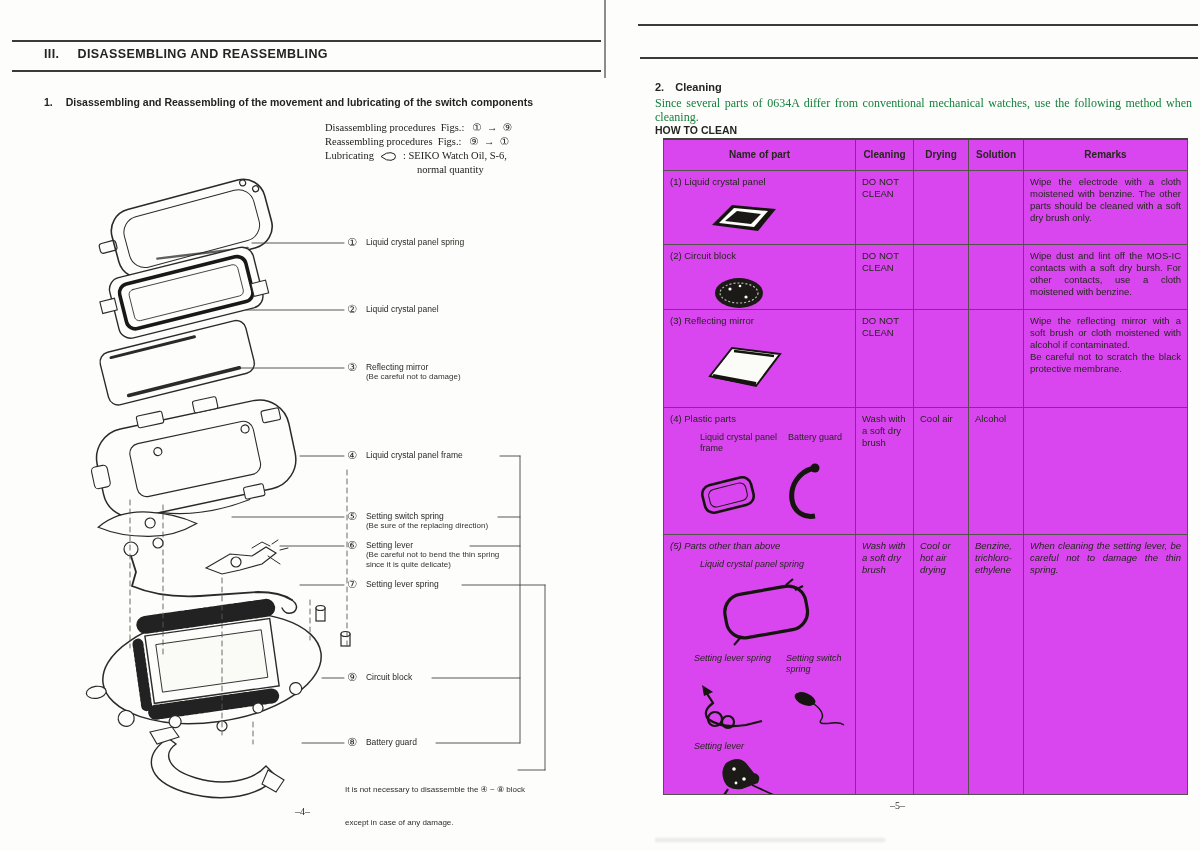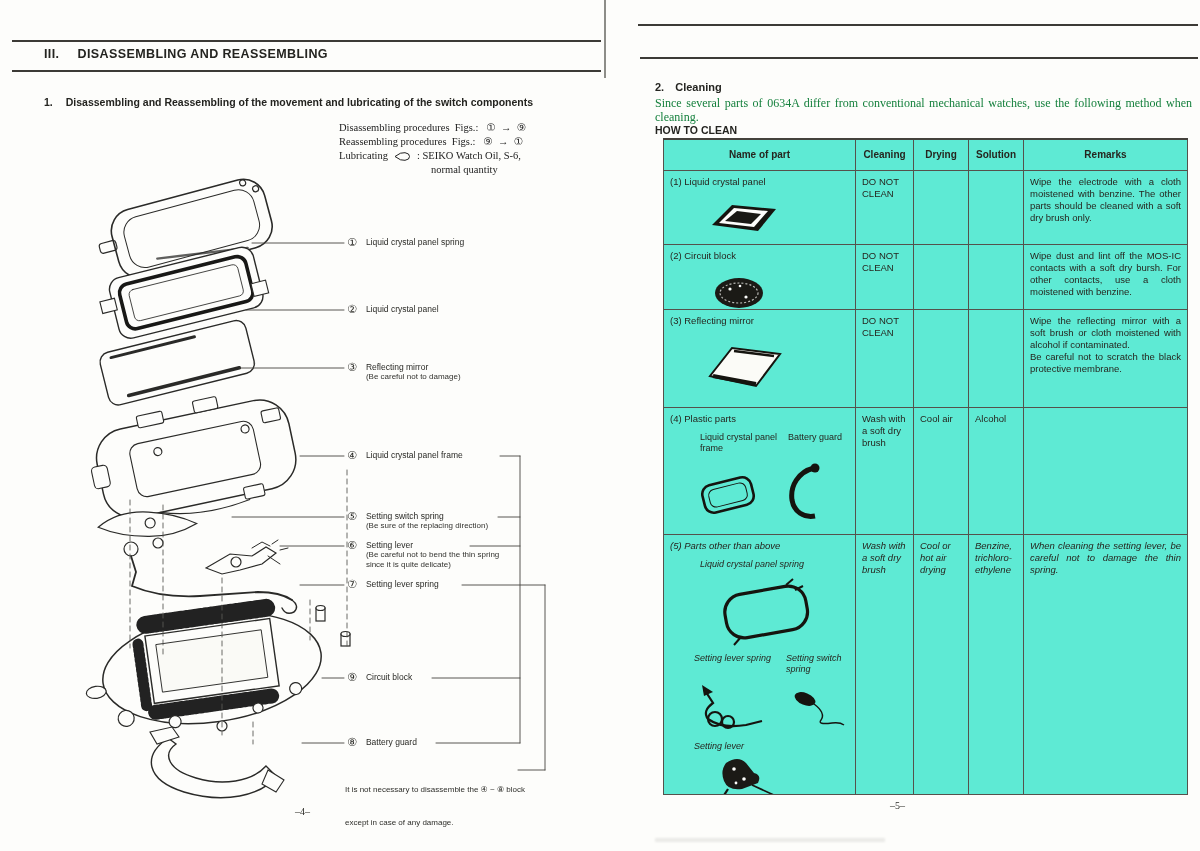--- a/index.html
+++ b/index.html
@@ -23,21 +23,21 @@
   .dnum{font-size:11px;line-height:11px;flex:0 0 auto;}
   .dtext{font-size:8.5px;line-height:10px;width:146px;}
   .dnote{display:block;font-size:8px;line-height:9.5px;color:#33332f;}
   .footnote{position:absolute;font-size:8px;line-height:11px;color:#2e2e2a;white-space:pre;}
   .pagenum{position:absolute;font-size:10px;color:#2b2b27;font-family:"Liberation Serif","DejaVu Serif",serif;}
   
   .sec-head{display:flex;gap:11px;font-weight:bold;font-size:11px;color:#242420;}
   .intro{position:absolute;font-family:"Liberation Serif","DejaVu Serif",serif;
          font-size:12px;line-height:14px;text-align:justify;color:#15803d;}
   .tbl-title{position:absolute;font-weight:bold;font-size:10.5px;color:#242420;text-align:right;}
-  table.clean{border-collapse:collapse;table-layout:fixed;width:524px;background:#5eead4;}
+  table.clean{border-collapse:collapse;table-layout:fixed;width:524px;background:#d946ef;}
   table.clean th,table.clean td{
     border:1px solid #55524c;vertical-align:top;padding:5px 6px;
     font-size:9.5px;line-height:12px;color:#26261f;overflow:hidden;
   }
   table.clean{border-top:2px solid #44423c;}
   table.clean th{font-weight:bold;font-size:10px;text-align:center;vertical-align:middle;height:26px;padding:2px;}
   td.namecell{position:relative;font-size:9px;margin-left:31px;}
   td.remarks{text-align:justify;font-size:9.8px;line-height:14px;white-space:pre-line;padding:7px 8px;}
   td.bottomalign{vertical-align:bottom;}
   .subl{position:absolute;font-size:9px;line-height:10.5px;}
@@ -54,21 +54,21 @@
     <span>DISASSEMBLING AND REASSEMBLING</span>
   </div>
   <div class="rule" style="left:12px;top:70px;width:589px;height:1.5px;"></div>
   <div class="rule" style="left:604px;top:0;width:1.5px;height:78px;background:#8d8d88;"></div>
 
   <div class="abs subsection" style="left:44px;top:96px;width:540px;">
     <span>1.</span>
     <span>Disassembling and Reassembling of the movement and lubricating of the switch components</span>
   </div>
 
-  <div class="abs proc" style="left:339px;top:121px;">
+  <div class="abs proc" style="left:325px;top:121px;">
     <div class="pline">Disassembling procedures  Figs.:   ①  →  ⑨</div>
     <div class="pline">Reassembling procedures  Figs.:   ⑨  →  ①</div>
     <div class="lub">
       <span>Lubricating</span>
       <svg width="17" height="9" viewBox="0 0 17 9">
         <path d="M1,4.5 L6.5,1.2 Q11.5,-0.2 14.5,2 Q16.5,4.5 14.5,7 Q11.5,9.2 6.5,7.8 Z" fill="none" stroke="#222" stroke-width="1"></path>
       </svg>
       <span>:  SEIKO Watch Oil, S-6,</span>
     </div>
     <div class="lub2 pline">normal quantity</div>

